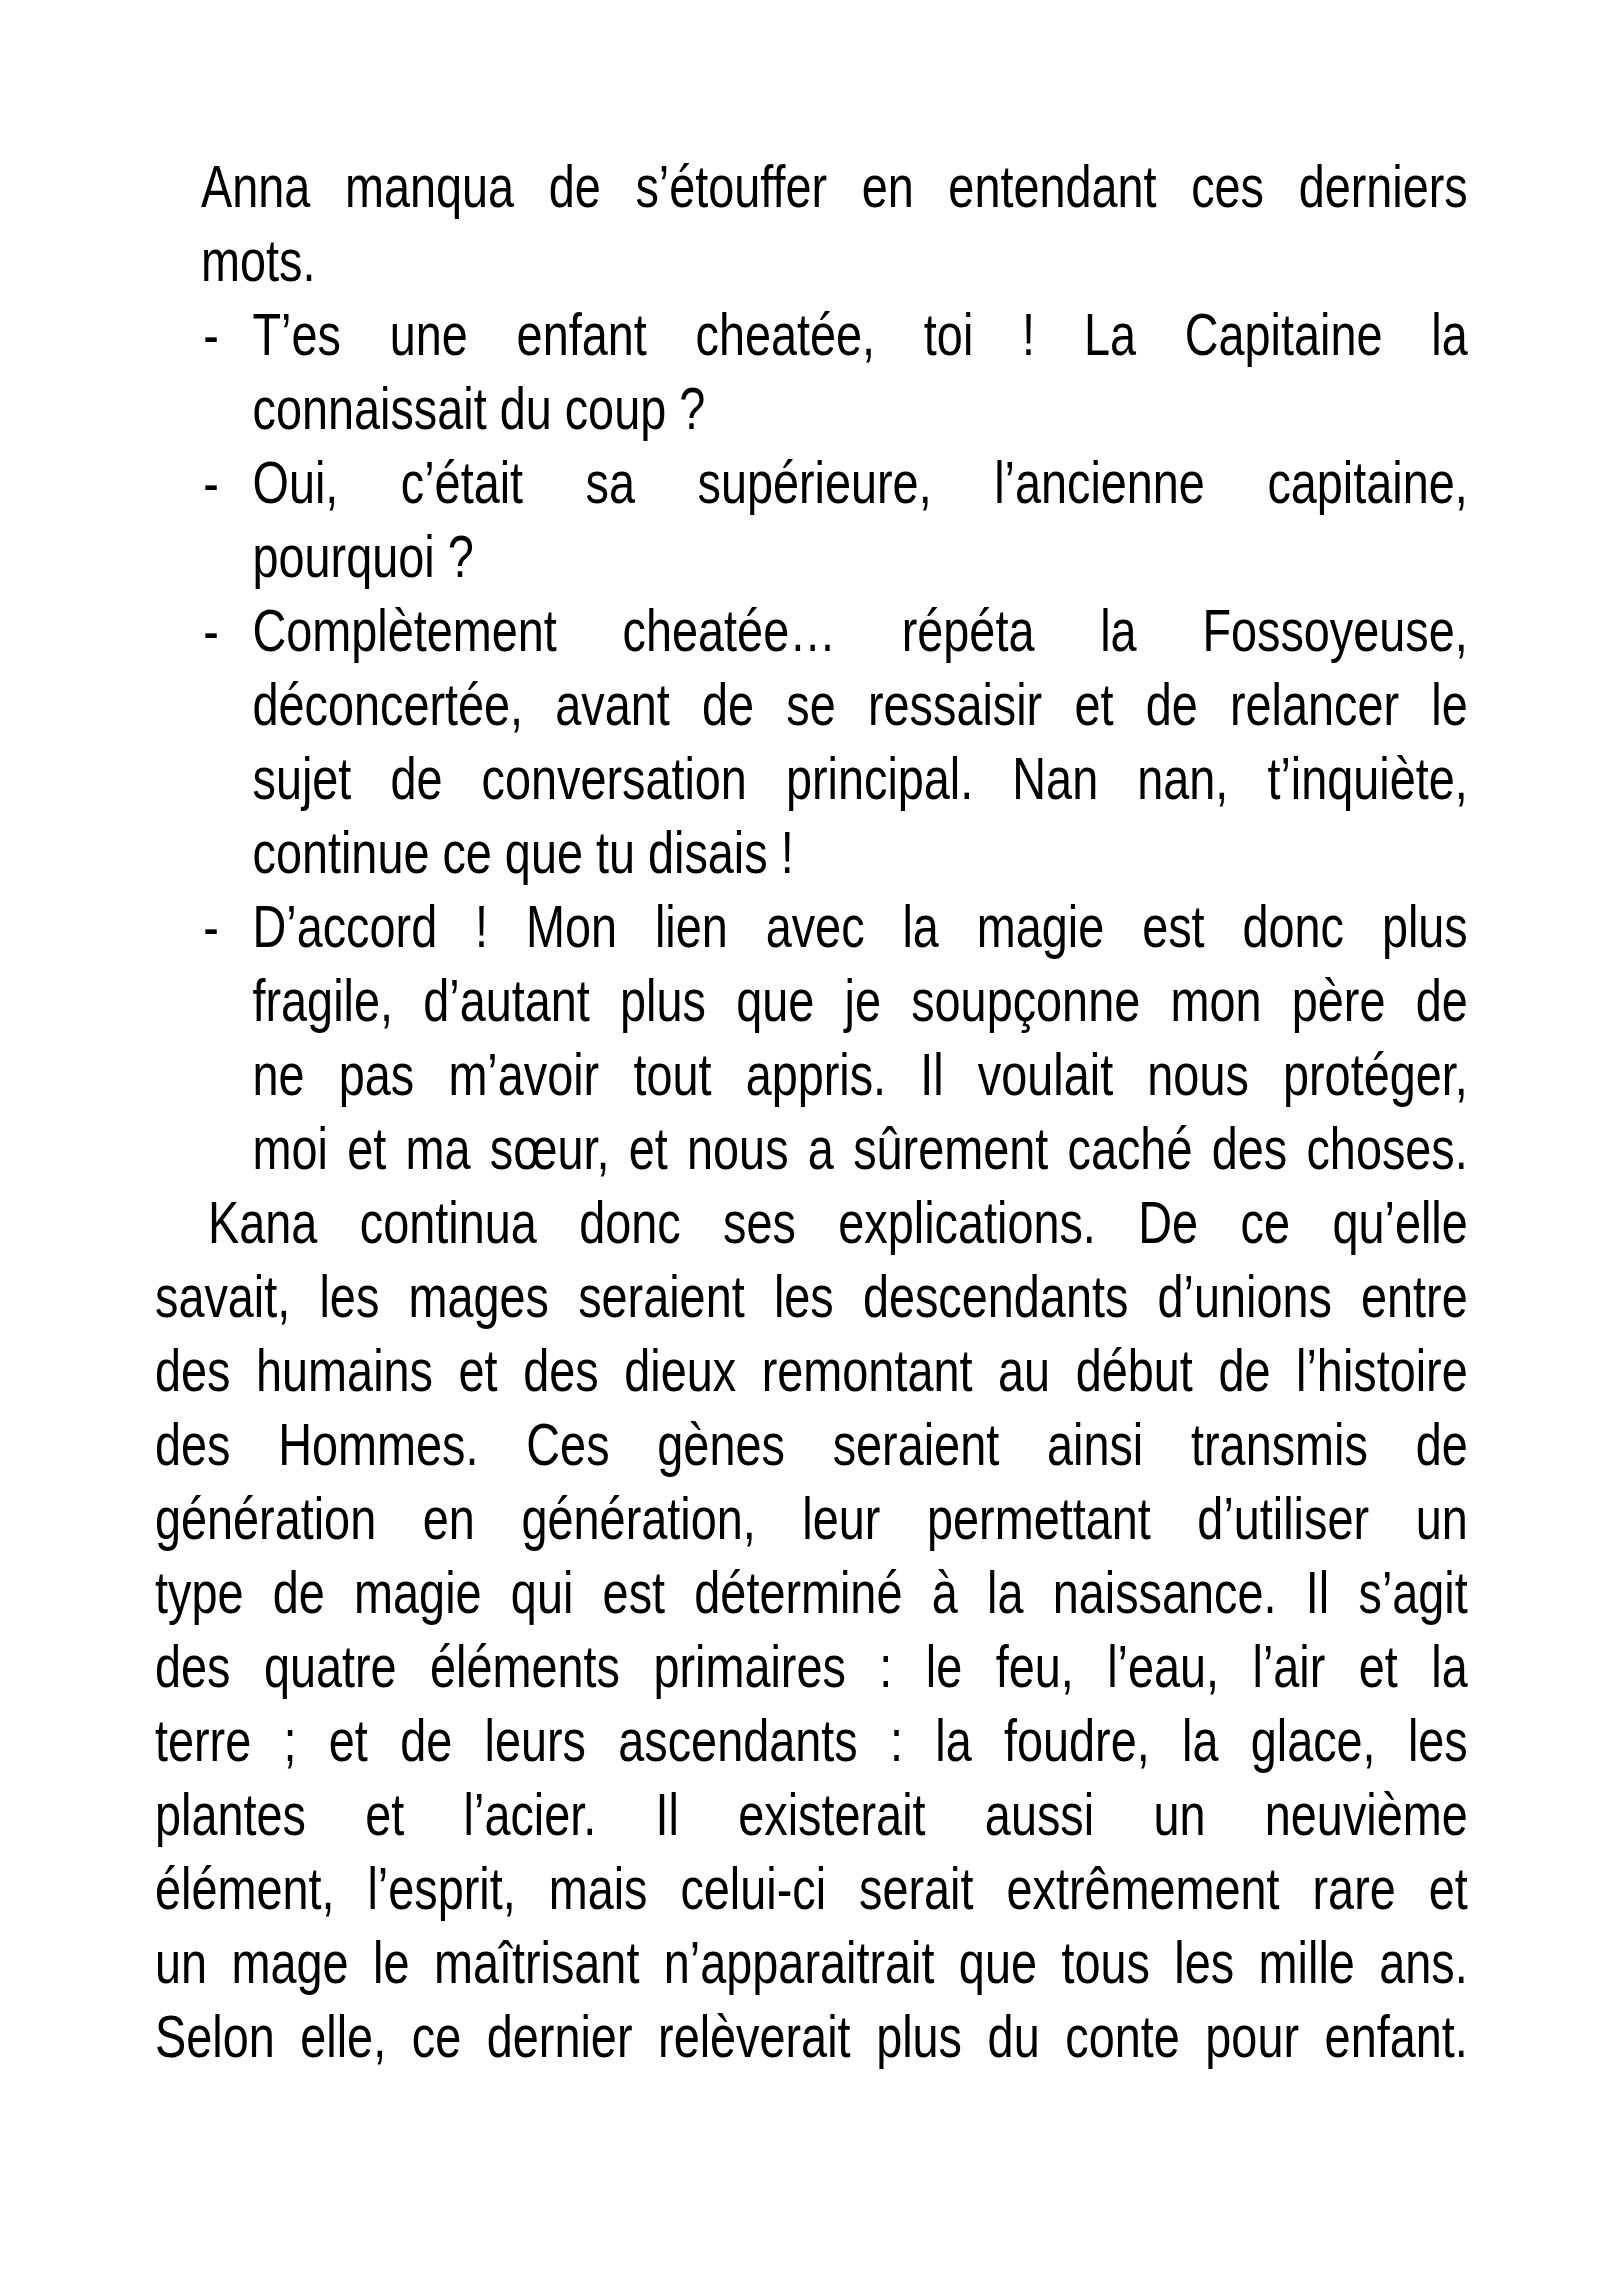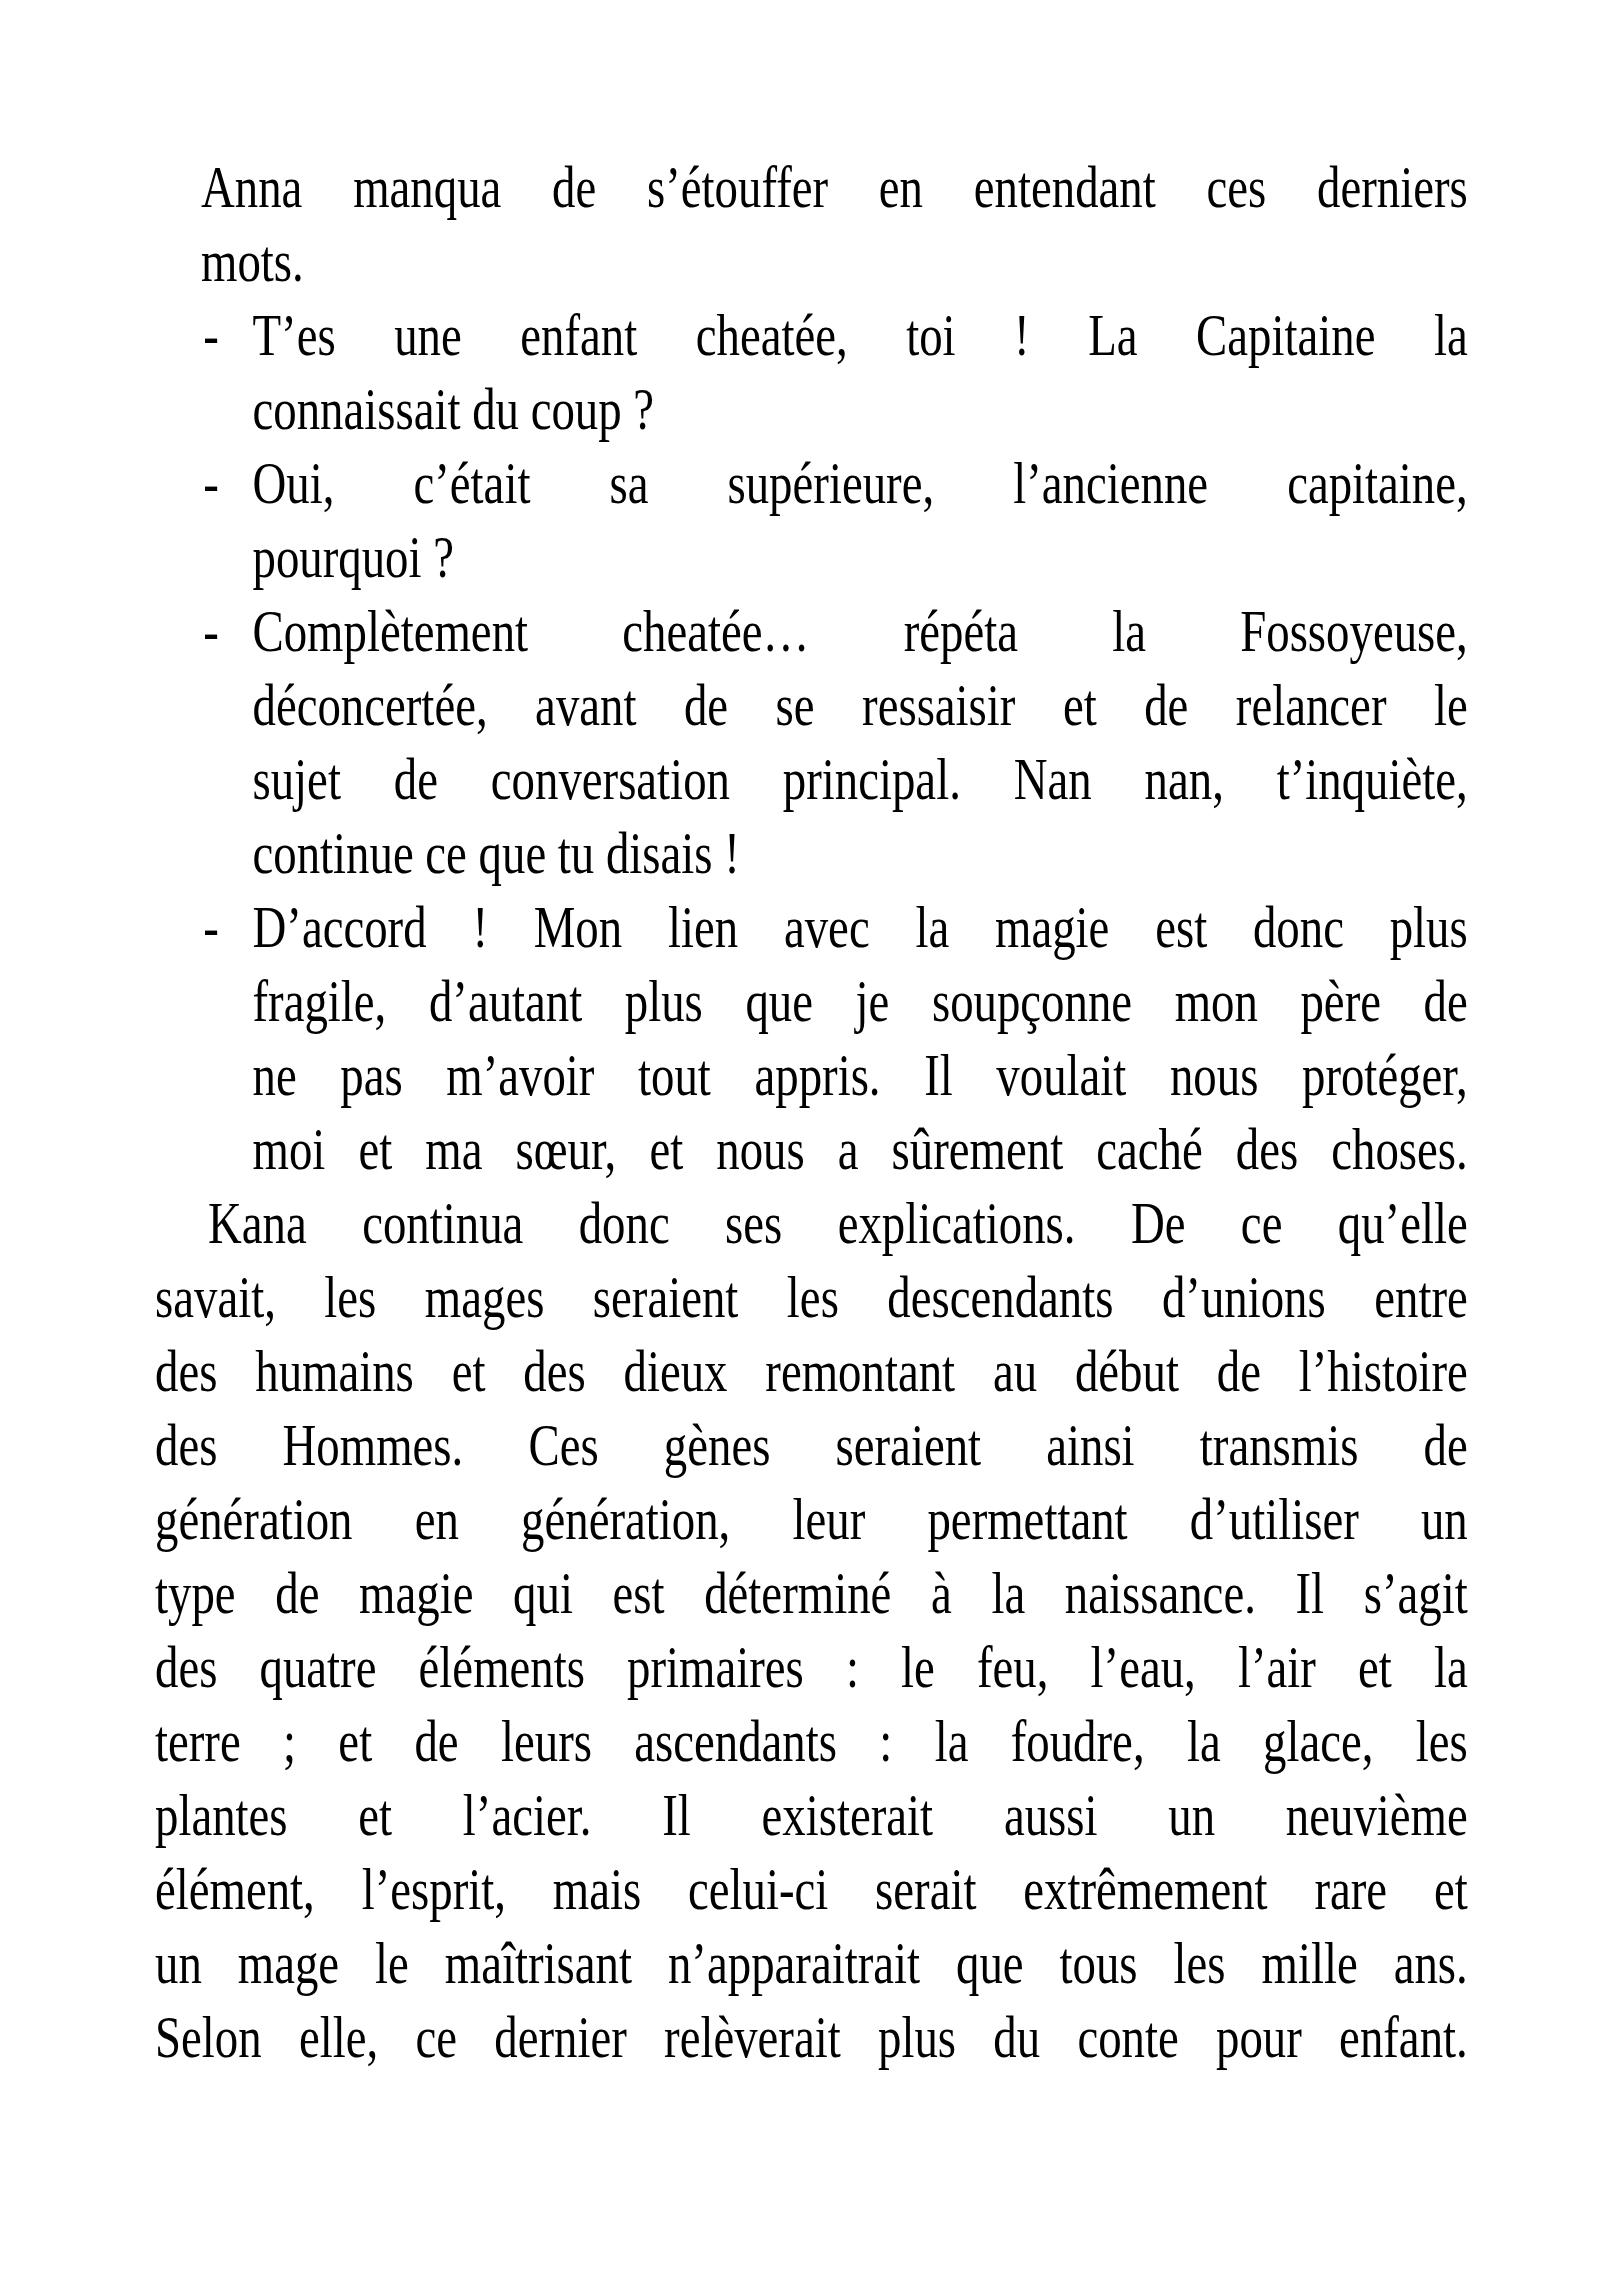--- a/index.html
+++ b/index.html
@@ -6,21 +6,21 @@
     margin: 0;
     padding: 0;
     background: #ffffff;
   }
   .page {
     position: relative;
     width: 1574px;
     height: 2293px;
     background: #ffffff;
     overflow: hidden;
-    font-family: Liberation Serif, serif;
+    font-family: Liberation Sans, sans-serif;
     color: #000000;
   }
   
   .text-block {
     position: absolute;
     left: 155px;
     top: 150px;
     width: 1683px;
     transform: scaleX(0.78);
     transform-origin: 0 0;

